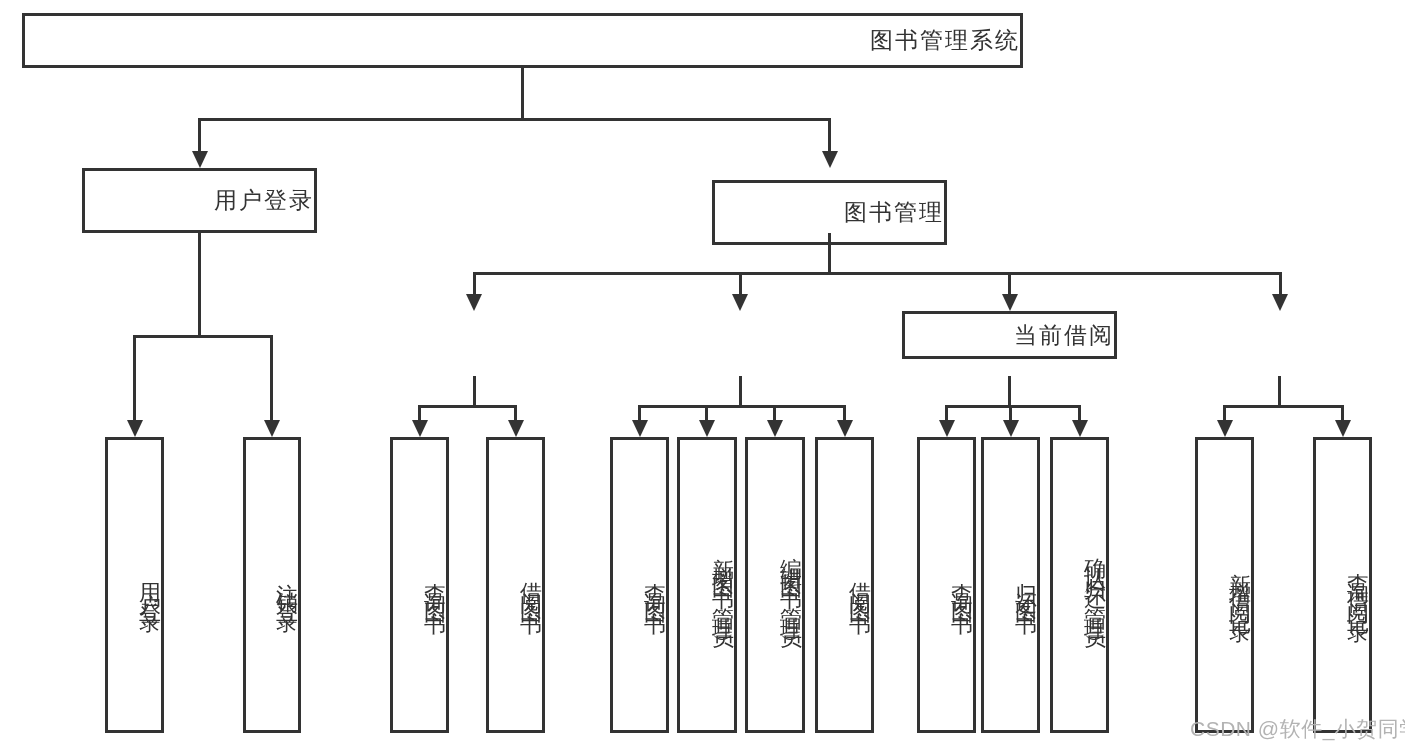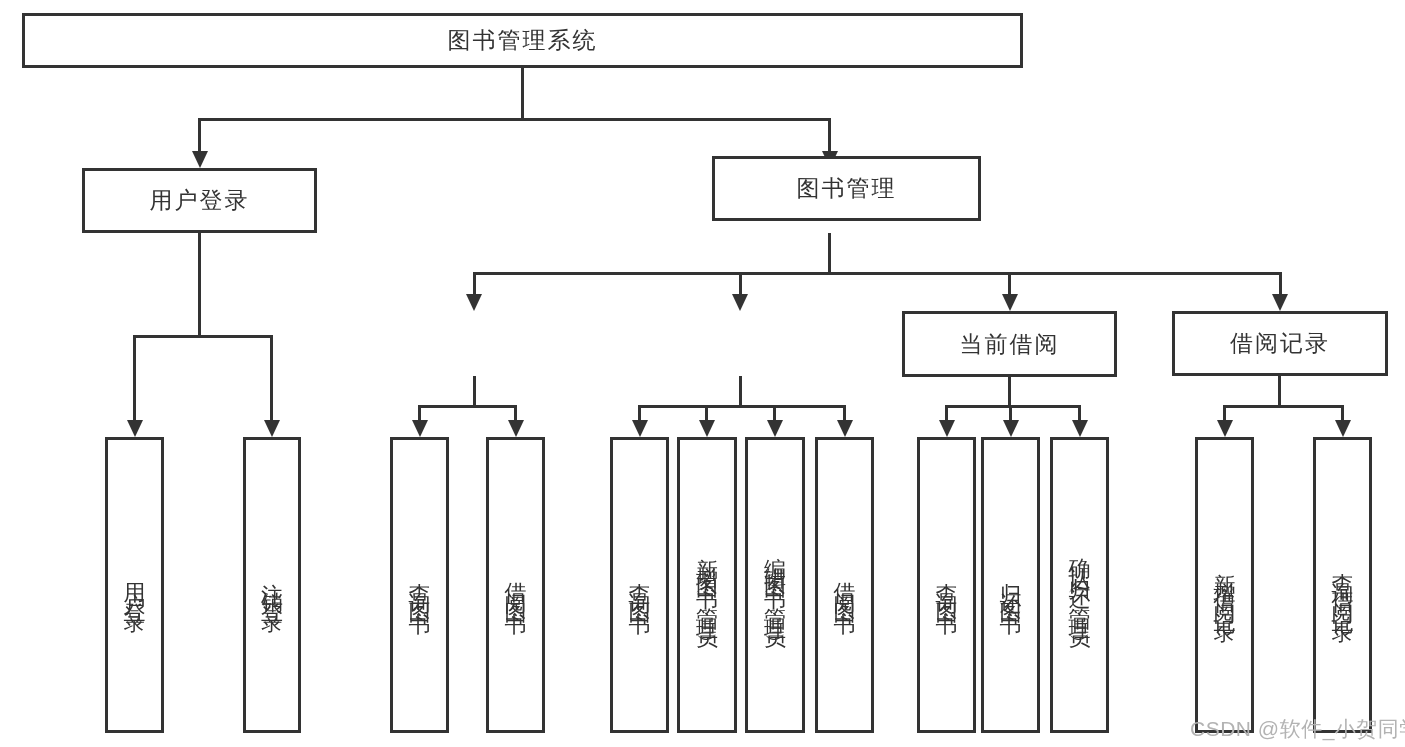--- a/index.html
+++ b/index.html
@@ -2,21 +2,21 @@
 <html><head>
 <meta charset="utf-8">
 <style>
   html,body{margin:0;padding:0;background:#fff;}
   .canvas{
     position:relative;width:1405px;height:747px;background:#ffffff;overflow:hidden;
     font-family:"Liberation Sans","DejaVu Sans",sans-serif;color:#333;
   }
   .box{
     position:absolute;box-sizing:border-box;border:3px solid #333;background:#fff;
-    display:flex;align-items:center;justify-content:center;
+    display:flex;align-items:center;justify-content:flex-end;
   }
   .hlabel{font-size:23px;letter-spacing:2px;color:#333;white-space:nowrap;}
   .leaf{top:437px;height:296px;}
   .vtext{
     writing-mode:vertical-lr;text-orientation:mixed;
     font-size:22px;line-height:1;letter-spacing:10px;color:#333;white-space:nowrap;
   }
   .lv{position:absolute;width:3px;background:#333;}
   .lh{position:absolute;height:3px;background:#333;}
   .arw{
@@ -41,21 +41,21 @@
   <div class="lv" style="left:521px;top:68px;height:53px"></div>
   <div class="lh" style="left:198px;top:118px;width:633px"></div>
   <div class="lv" style="left:198px;top:118px;height:35px"></div>
   <div class="arw" style="left:192px;top:151px"></div>
   <div class="lv" style="left:828px;top:118px;height:35px"></div>
   <div class="arw" style="left:822px;top:151px"></div>
 
   <div class="box" style="left:82px;top:168px;width:235px;height:65px">
     <span class="hlabel">用户登录</span>
   </div>
-  <div class="box" style="left:712px;top:156px;width:269px;height:65px">
+  <div class="box" style="left:712px;top:180px;width:235px;height:65px">
     <span class="hlabel">图书管理</span>
   </div>
 
   <div class="lv" style="left:198px;top:233px;height:105px"></div>
   <div class="lh" style="left:133px;top:335px;width:140px"></div>
   <div class="lv" style="left:133px;top:335px;height:88px"></div>
   <div class="arw" style="left:127px;top:420px"></div>
   <div class="lv" style="left:270px;top:335px;height:88px"></div>
   <div class="arw" style="left:264px;top:420px"></div>
 
@@ -63,25 +63,22 @@
   <div class="lh" style="left:473px;top:272px;width:808px"></div>
   <div class="lv" style="left:473px;top:272px;height:26px"></div>
   <div class="arw" style="left:466px;top:294px"></div>
   <div class="lv" style="left:739px;top:272px;height:26px"></div>
   <div class="arw" style="left:732px;top:294px"></div>
   <div class="lv" style="left:1008px;top:272px;height:26px"></div>
   <div class="arw" style="left:1002px;top:294px"></div>
   <div class="lv" style="left:1279px;top:272px;height:26px"></div>
   <div class="arw" style="left:1272px;top:294px"></div>
 
-  <div class="box" style="left:902px;top:311px;width:215px;height:66px">
+  <div class="box" style="left:902px;top:311px;width:215px;height:48px">
     <span class="hlabel">当前借阅</span>
-  </div>
-  <div class="box" style="left:1172px;top:311px;width:216px;height:65px">
-    <span class="hlabel">借阅记录</span>
   </div>
 
   <div class="lv" style="left:473px;top:376px;height:32px"></div>
   <div class="lh" style="left:418px;top:405px;width:99px"></div>
   <div class="lv" style="left:418px;top:405px;height:17px"></div>
   <div class="arw" style="left:412px;top:420px"></div>
   <div class="lv" style="left:514px;top:405px;height:17px"></div>
   <div class="arw" style="left:508px;top:420px"></div>
 
   <div class="lv" style="left:739px;top:376px;height:32px"></div>

